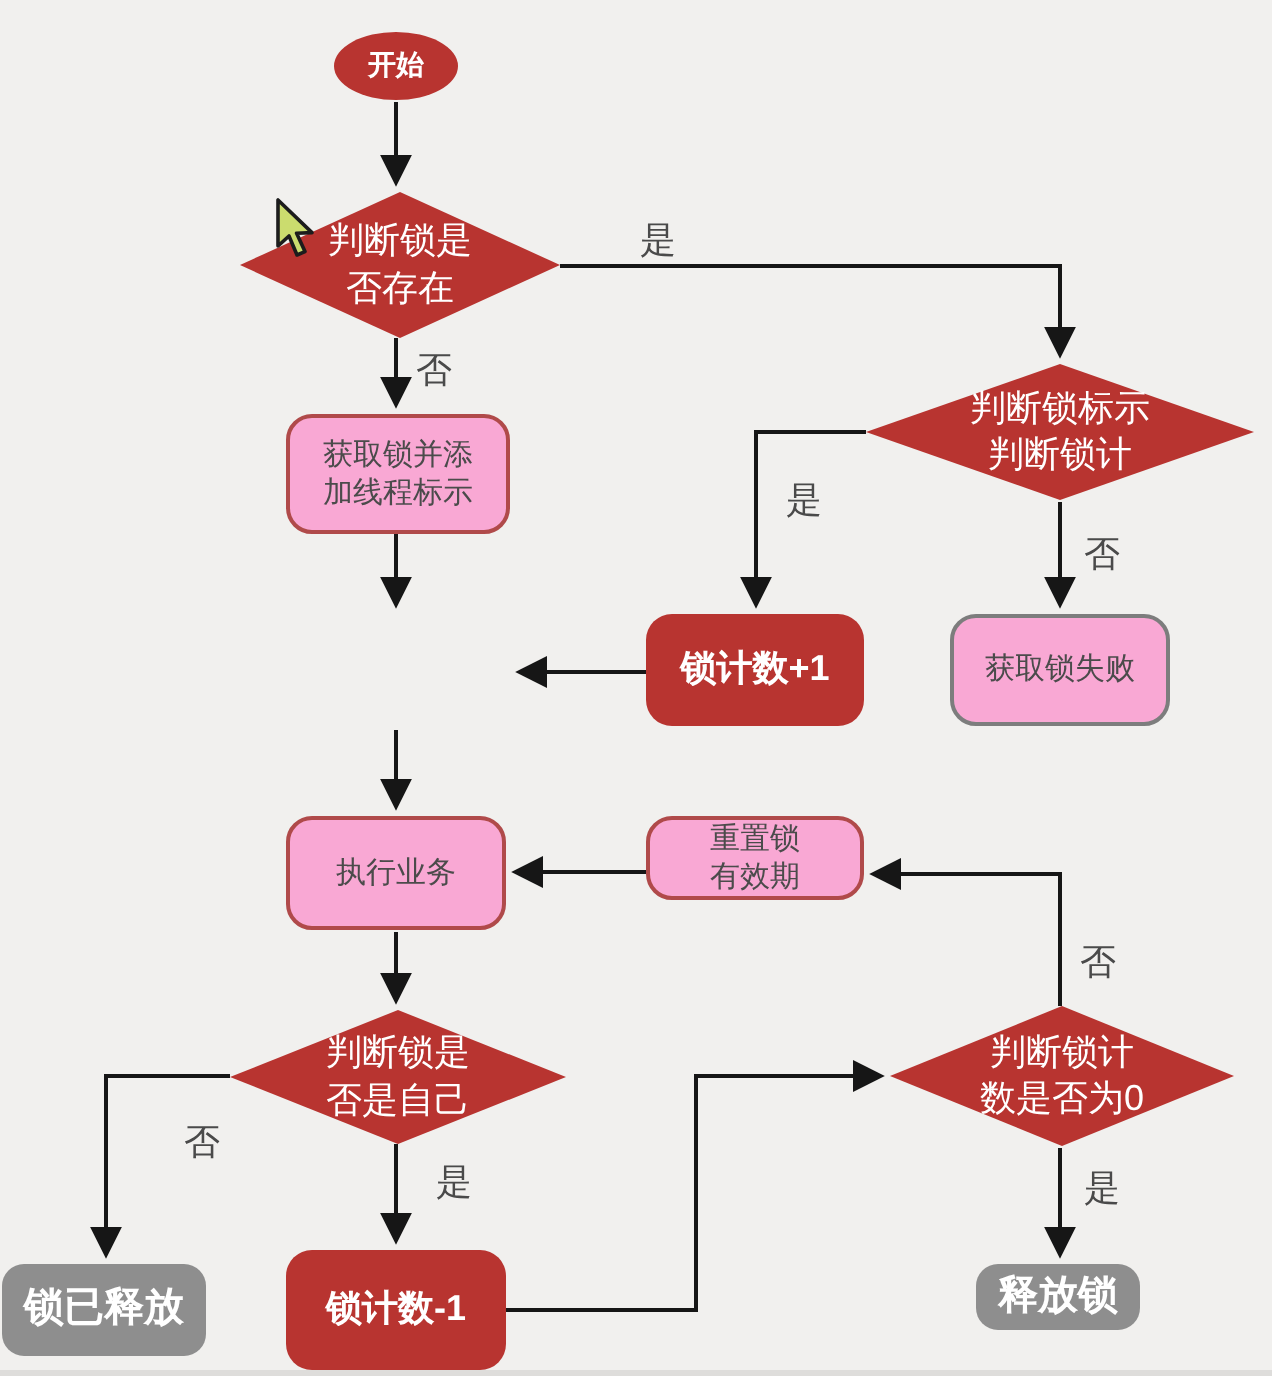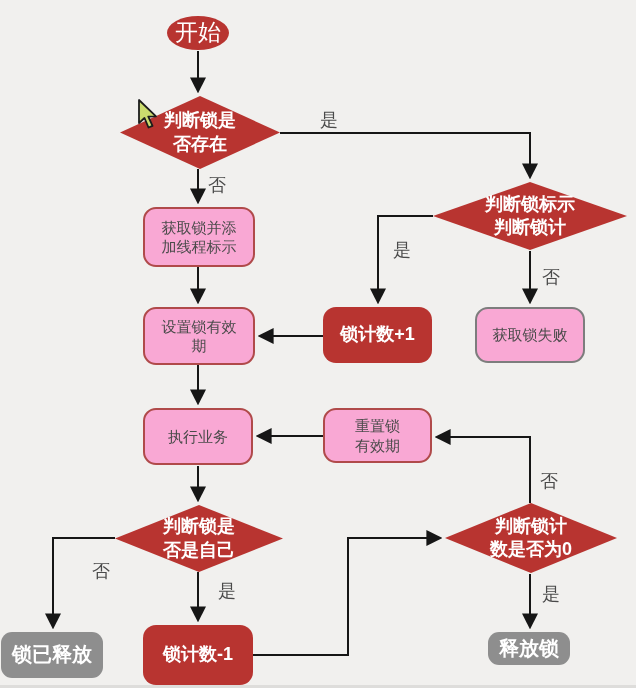--- a/index.html
+++ b/index.html
@@ -9,23 +9,23 @@
     background:var(--background,#f1f0ee);
   }
   #edges{position:absolute;left:0;top:0;z-index:1;}
   .node{
     position:absolute;z-index:2;display:flex;align-items:center;justify-content:center;
     text-align:center;white-space:pre-line;line-height:1.28;box-sizing:border-box;
   }
   .node .lbl{position:relative;z-index:2;white-space:pre-line;}
   .ellipse{
     background:var(--node_red,#b83430);color:var(--text_white,#fff);
-    border-radius:50%;font-size:23px;font-weight:400;
+    border-radius:50%;font-size:14px;font-weight:700;
   }
-  .diamond{color:var(--text_white,#fff);font-size:18px;font-weight:700;}
+  .diamond{color:var(--text_white,#fff);font-size:18px;font-weight:400;}
   .diamond .bg{
     position:absolute;inset:0;z-index:1;background:var(--node_red,#b83430);
     clip-path:polygon(50% 0,100% 50%,50% 100%,0 50%);
   }
   .box{
     background:#f9a8d4;border:2px solid var(--border_red,#b04a4a);
     border-radius:13px;color:var(--text_dark,#4b4b4b);font-size:15px;
   }
   .box.gray-border{border-color:var(--border_gray,#7d7d7d);}
   .redbox{
@@ -84,44 +84,40 @@
     <span class="bg"></span>
     <span class="lbl">判断锁是
 否存在</span>
   </div>
 
   <div class="node box" style="left:143px;top:207px;width:112px;height:60px;">
     <span class="lbl">获取锁并添
 加线程标示</span>
   </div>
 
-  <div class="node box" style="left:143px;top:307px;width:112px;height:58px;">
-    <span class="lbl">设置锁有效
-期</span>
-  </div>
 
   <div class="node redbox" style="left:323px;top:307px;width:109px;height:56px;">
     <span class="lbl">锁计数+1</span>
   </div>
 
   <div class="node diamond" style="left:433px;top:182px;width:194px;height:68px;">
     <span class="bg"></span>
     <span class="lbl">判断锁标示
 判断锁计</span>
   </div>
 
   <div class="node box gray-border" style="left:475px;top:307px;width:110px;height:56px;">
     <span class="lbl">获取锁失败</span>
   </div>
 
   <div class="node box" style="left:143px;top:408px;width:110px;height:57px;">
     <span class="lbl">执行业务</span>
   </div>
 
-  <div class="node box" style="left:323px;top:408px;width:109px;height:55px;">
+  <div class="node box" style="left:323px;top:408px;width:109px;height:42px;">
     <span class="lbl">重置锁
 有效期</span>
   </div>
 
   <div class="node diamond" style="left:115px;top:505px;width:168px;height:67px;">
     <span class="bg"></span>
     <span class="lbl">判断锁是
 否是自己</span>
   </div>
 

